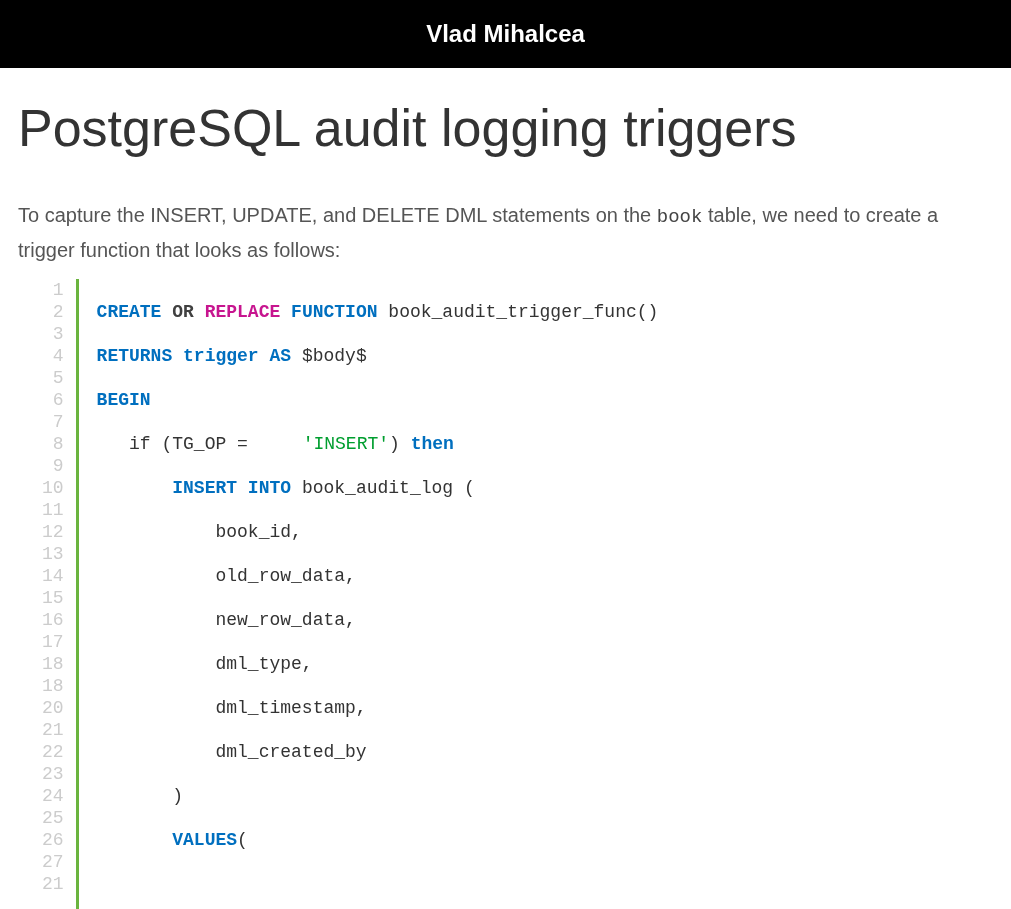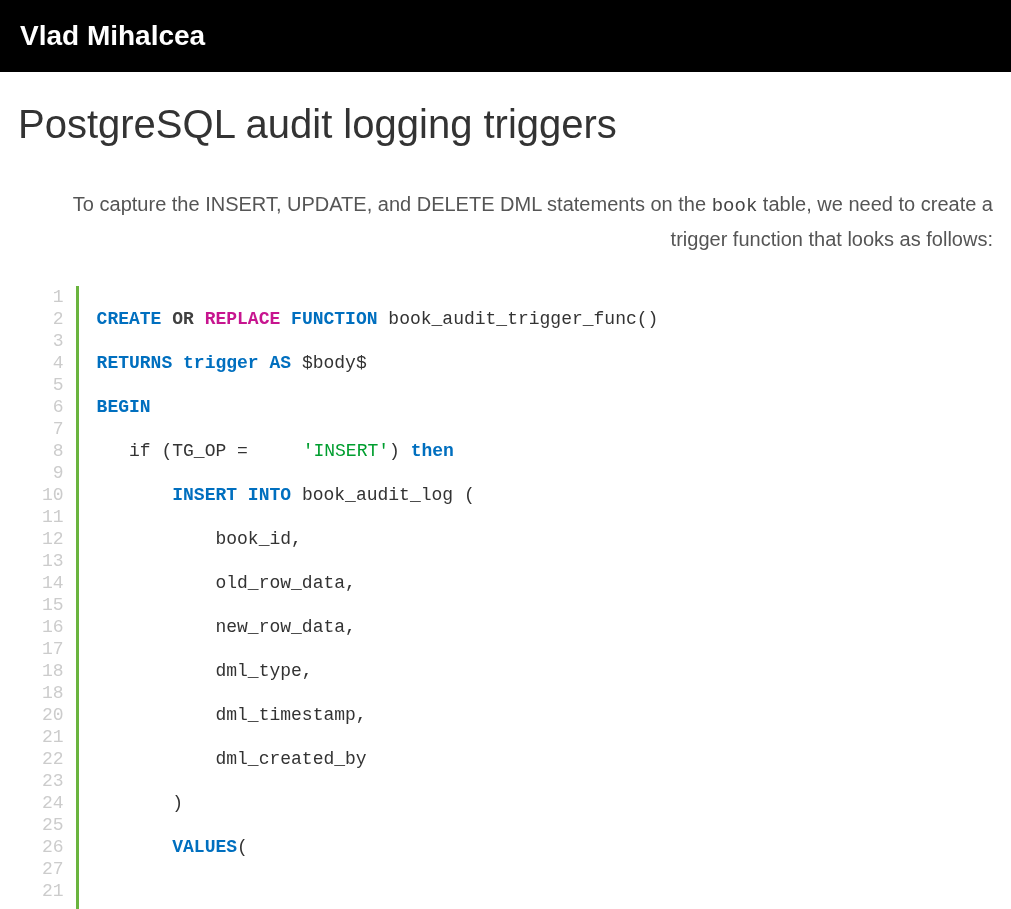--- a/index.html
+++ b/index.html
@@ -6,38 +6,38 @@
   body {
     font-family: Arial, Helvetica, sans-serif;
     background: #ffffff;
     color: #333;
     width: 1011px;
   }
   .header {
     background: #000000;
     color: #ffffff;
     padding: 20px 20px;
-    font-size: 28px;
+    font-size: 24px;
     font-weight: bold;
+    text-align: center;
   }
   .content {
     padding: 30px 18px 0 18px;
   }
   h1.page-title {
-    font-size: 40px;
+    font-size: 52px;
     font-weight: normal;
     color: #333333;
     margin-bottom: 40px;
   }
   p.intro {
     font-size: 20px;
     line-height: 1.7;
     color: #555555;
-    margin-bottom: 30px;
-    text-align: right;
+    margin-bottom: 12px;
   }
   p.intro code {
     font-family: Consolas, "Courier New", monospace;
     font-size: 19px;
     color: #444;
   }
   .code-block {
     margin-left: 20px;
     display: flex;
     font-family: Consolas, "Courier New", monospace;

